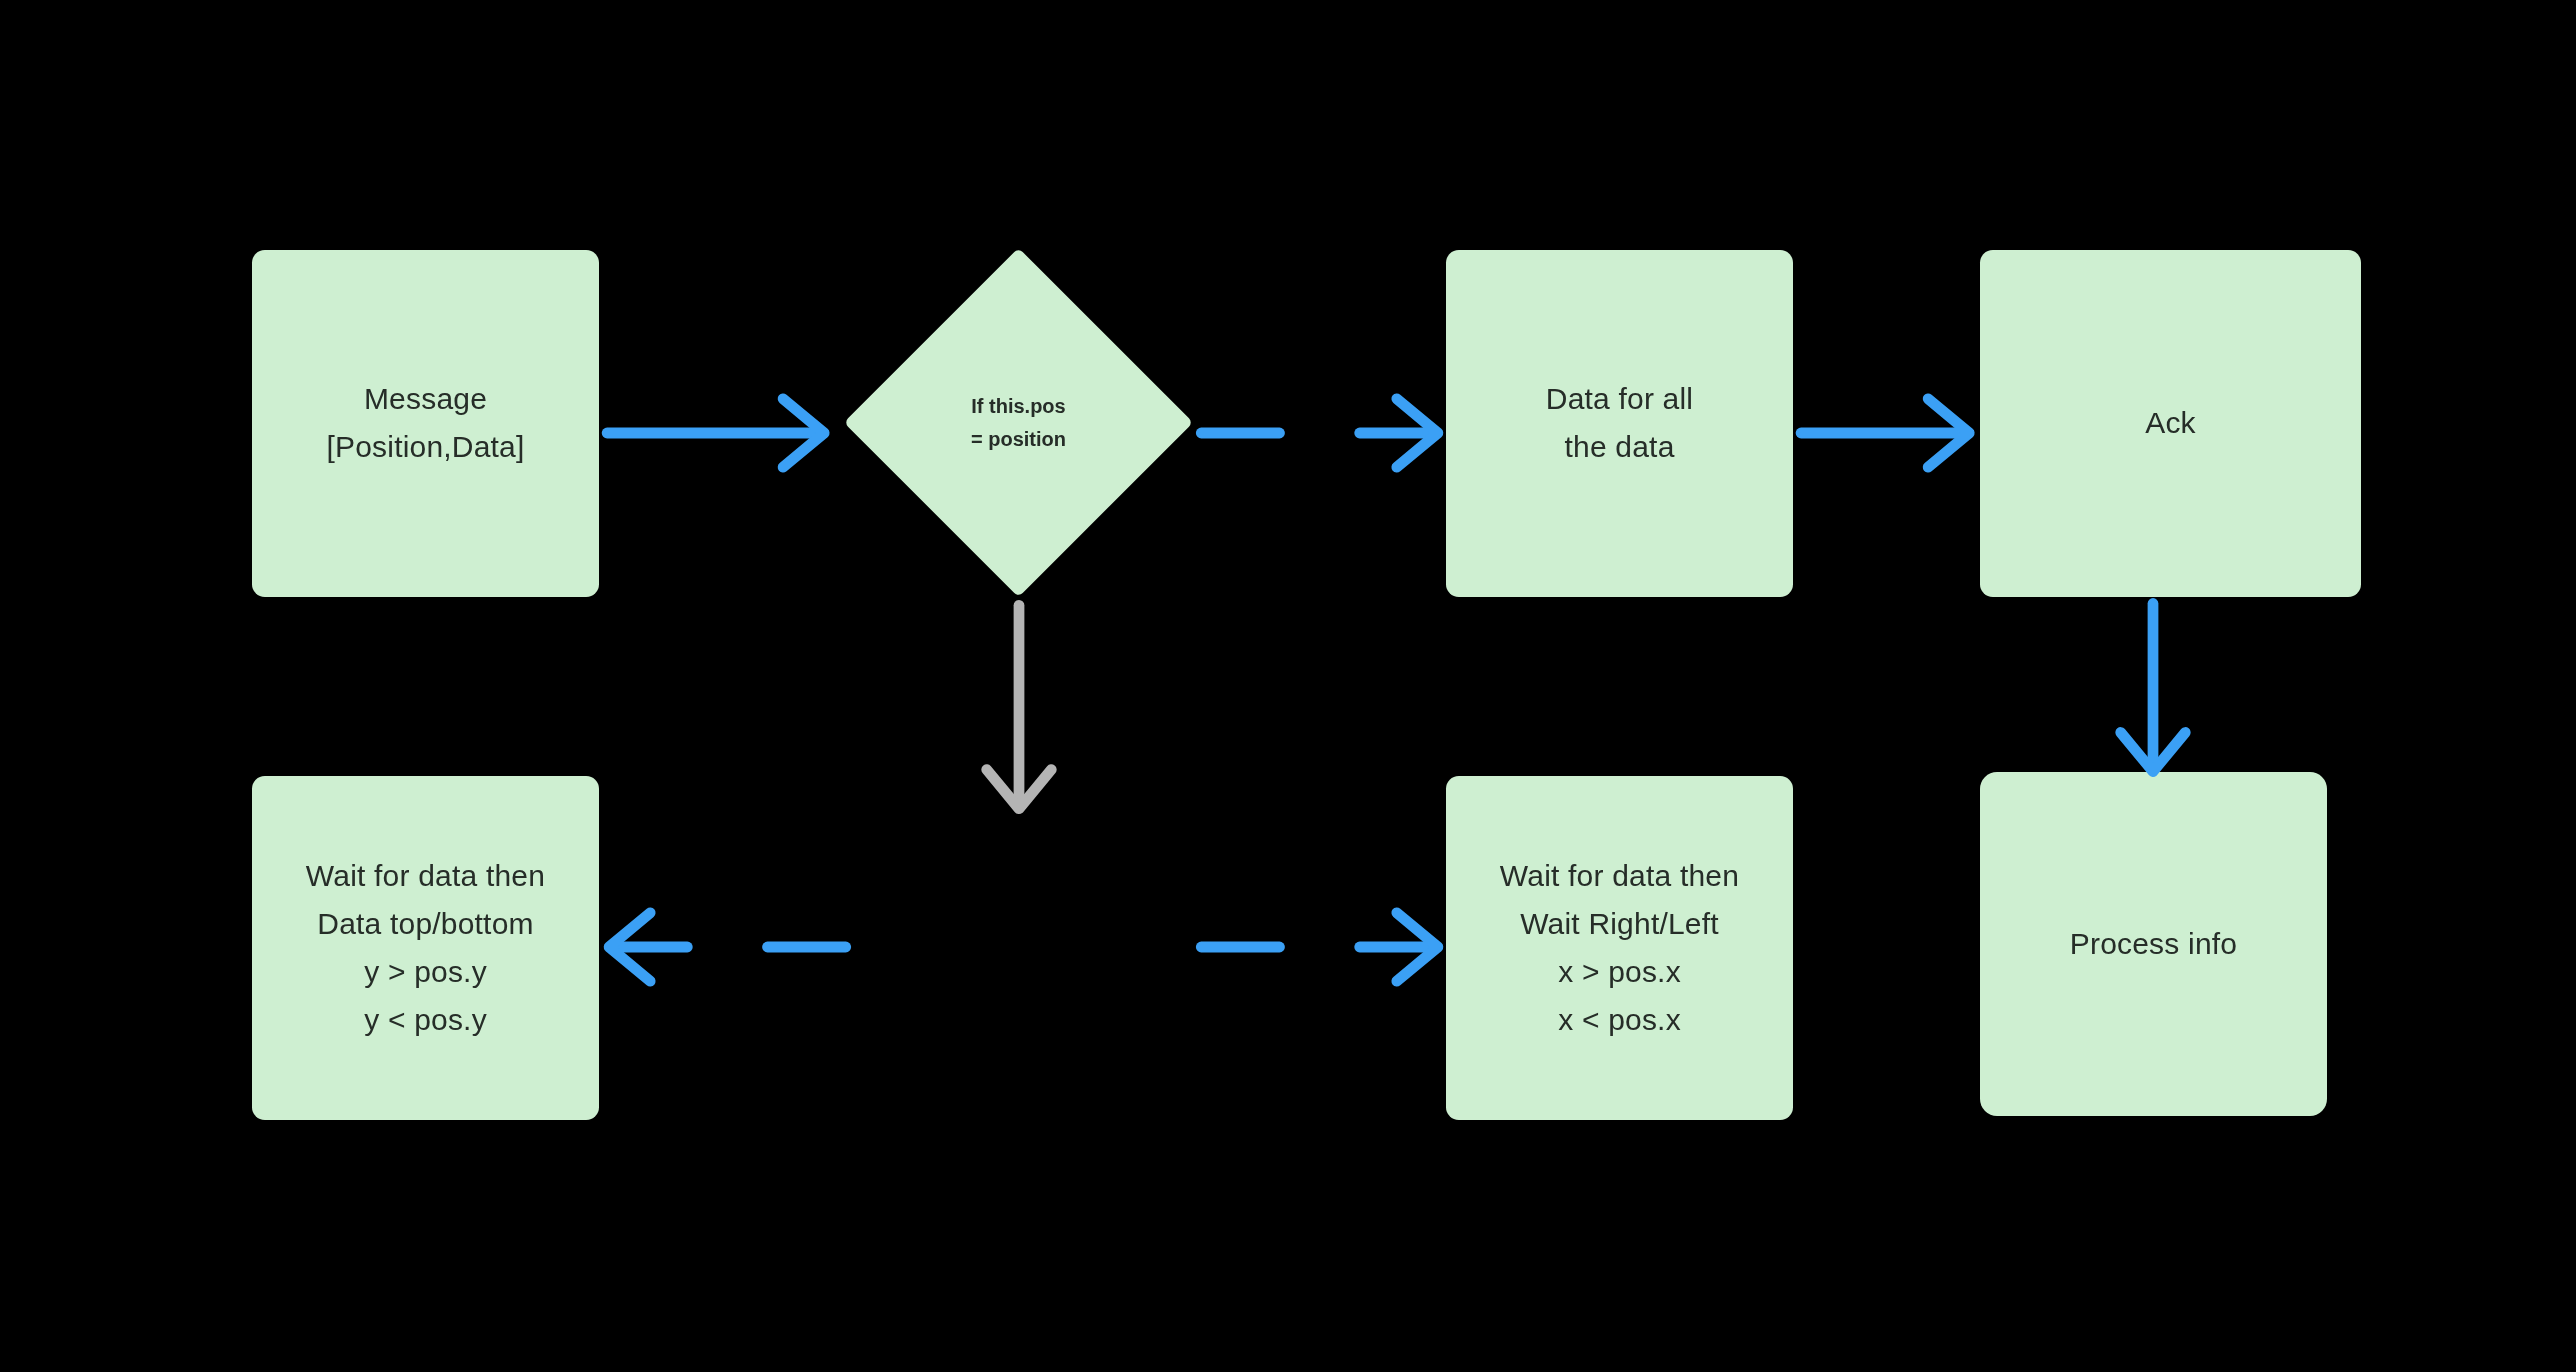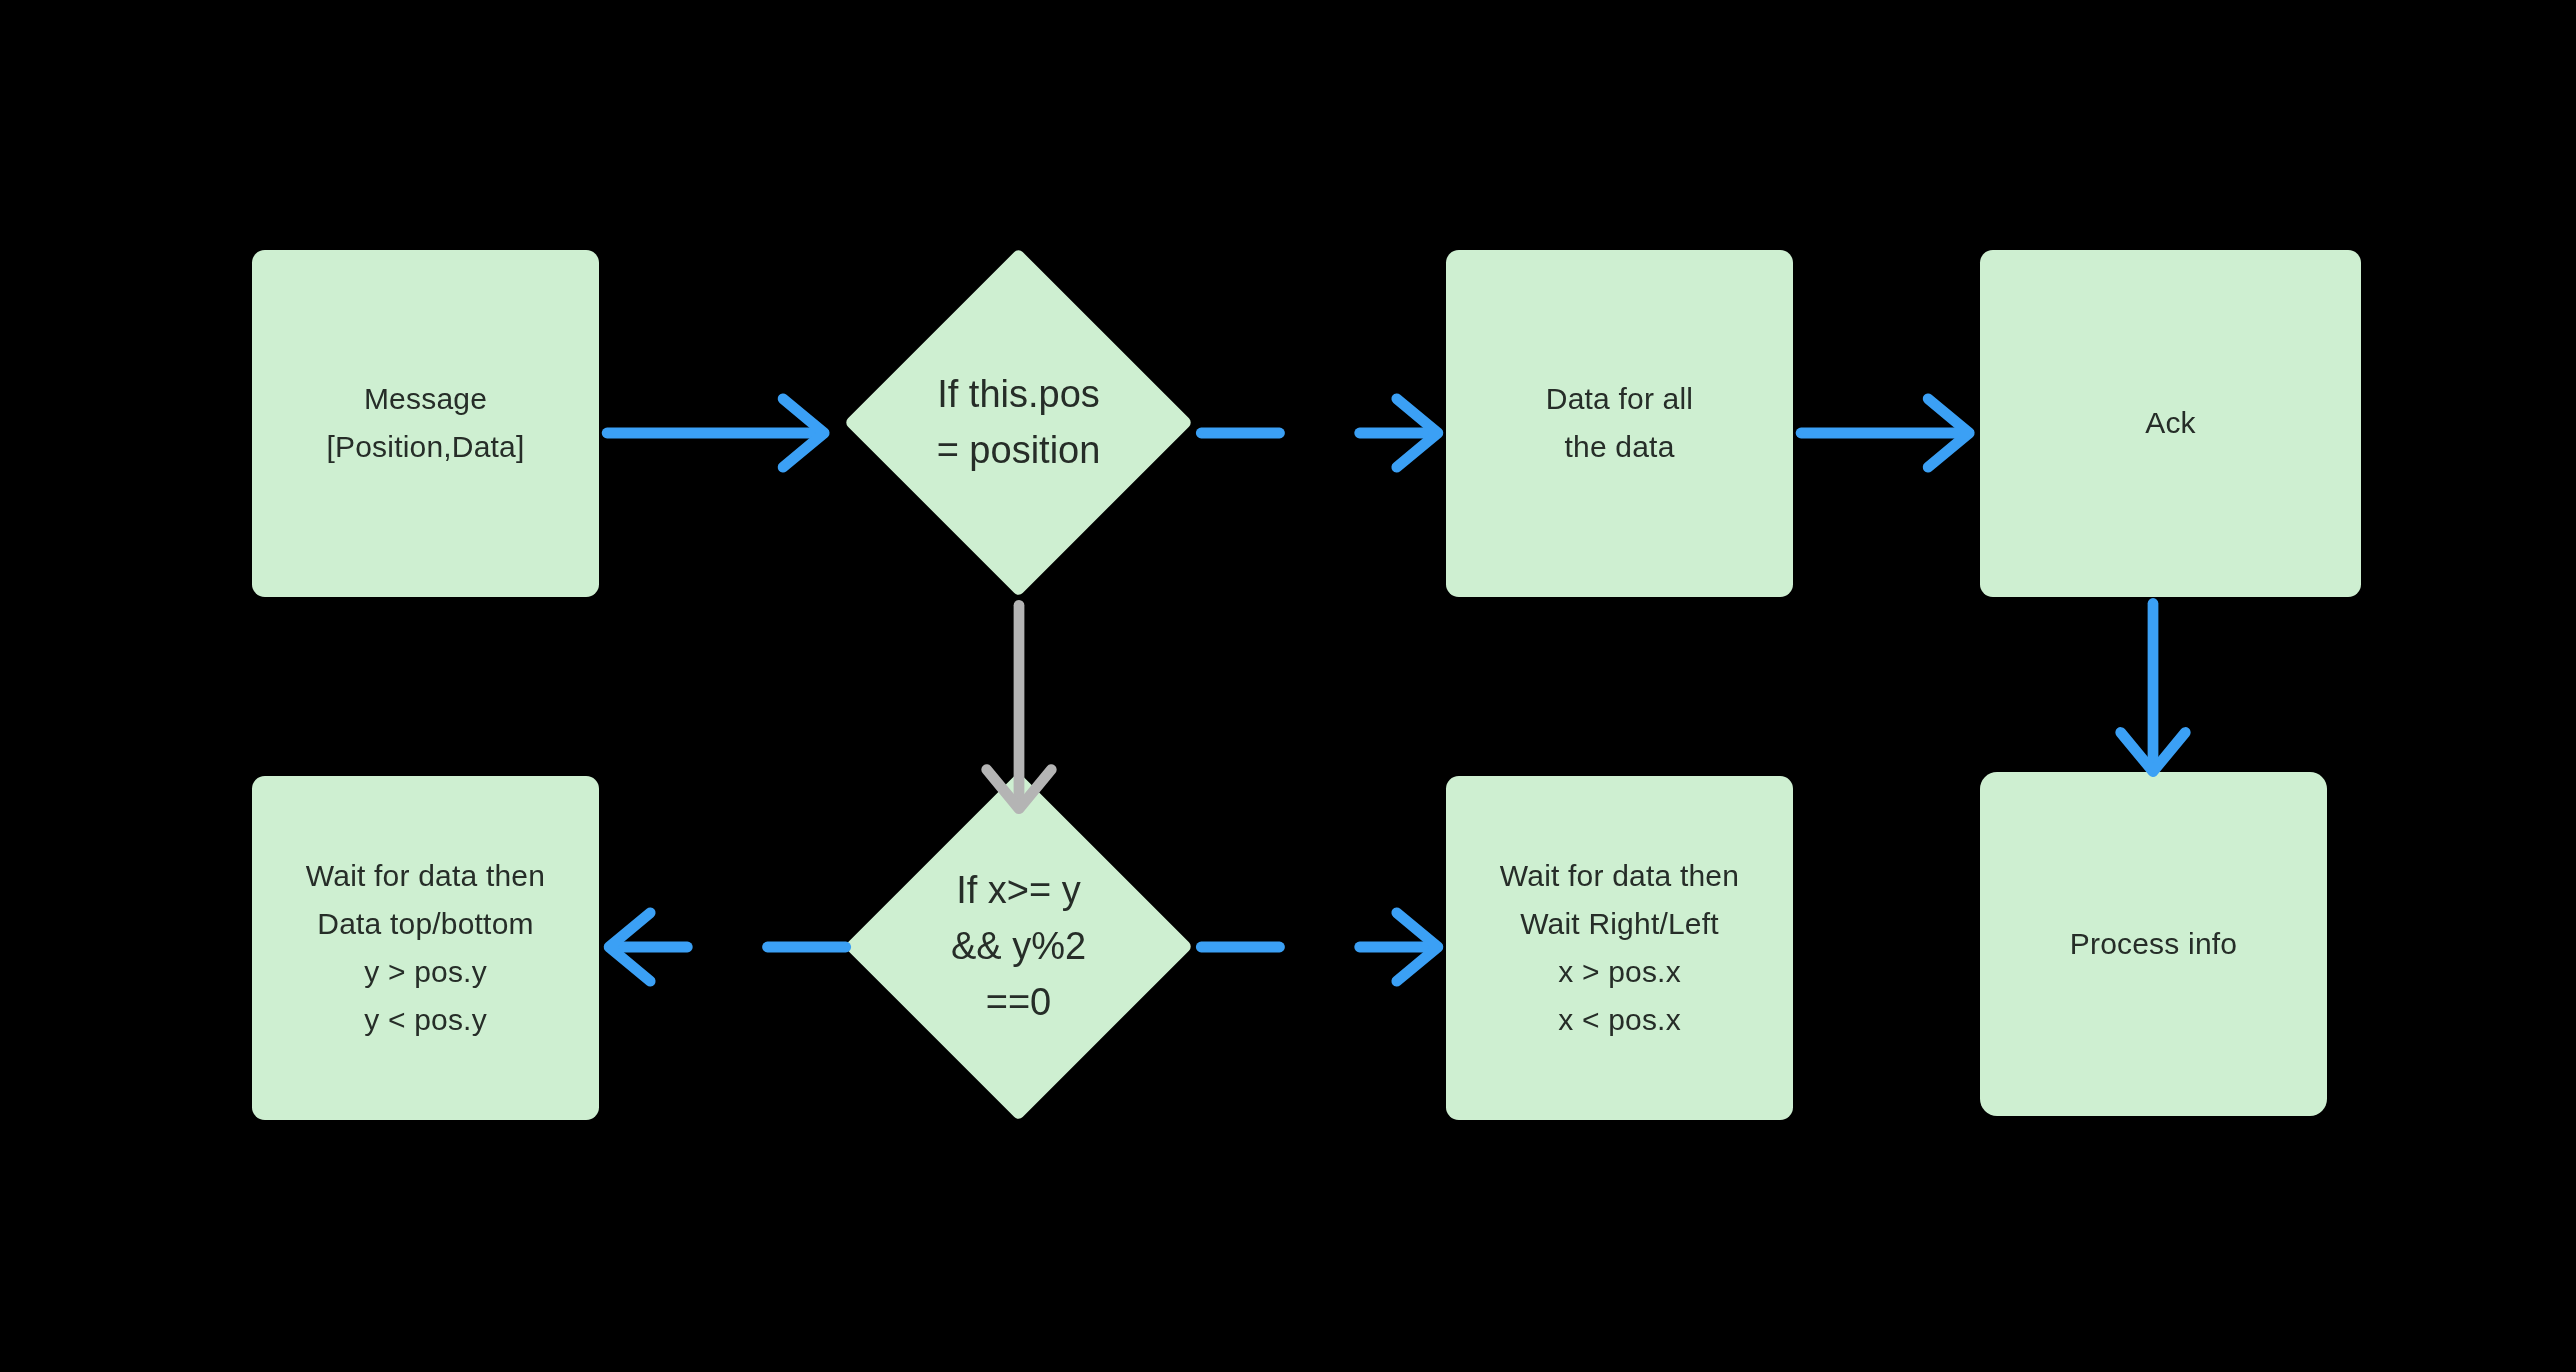--- a/index.html
+++ b/index.html
@@ -11,21 +11,21 @@
         justify-content:center;text-align:center;color:#262d28;}
   .box{background:#ceefd1;border-radius:12.8px;}
   .box .label{display:flex;flex-direction:column;gap:7.9px;line-height:1.34;
               font-size:30px;letter-spacing:0.2px;}
 
   .diamond-wrap{position:absolute;}
   .diamond-shape{position:absolute;left:0;top:0;width:100%;height:100%;
                  background:#ceefd1;transform:rotate(45deg);border-radius:5.9px;}
   .diamond-wrap .label{position:absolute;left:0;top:0;width:100%;height:100%;
         display:flex;flex-direction:column;align-items:center;justify-content:center;
-        gap:6.9px;font-size:38px;color:#262d28;line-height:1.3;}
+        gap:6.9px;font-size:20px;color:#262d28;line-height:1.3;font-weight:bold;}
 
   .conn{position:absolute;}
   .conn svg{display:block;overflow:visible;}
 </style>
 </head>
 <body>
 
 <div id="canvas">
 
   <div class="node box" style="left:252px;top:250px;width:347px;height:347px;">
@@ -58,28 +58,20 @@
 
   <div class="node box" style="left:252px;top:776px;width:347px;height:344px;">
     <div class="label">
       <span>Wait for data then</span>
       <span>Data top/bottom</span>
       <span>y &gt; pos.y</span>
       <span>y &lt; pos.y</span>
     </div>
   </div>
 
-  <div class="diamond-wrap" style="left:895px;top:823px;width:247px;height:247px;">
-    <div class="diamond-shape"></div>
-    <div class="label">
-      <span>If x&gt;= y</span>
-      <span>&amp;&amp; y%2</span>
-      <span>==0</span>
-    </div>
-  </div>
 
   <div class="node box" style="left:1446px;top:776px;width:347px;height:344px;">
     <div class="label">
       <span>Wait for data then</span>
       <span>Wait Right/Left</span>
       <span>x &gt; pos.x</span>
       <span>x &lt; pos.x</span>
     </div>
   </div>
 

